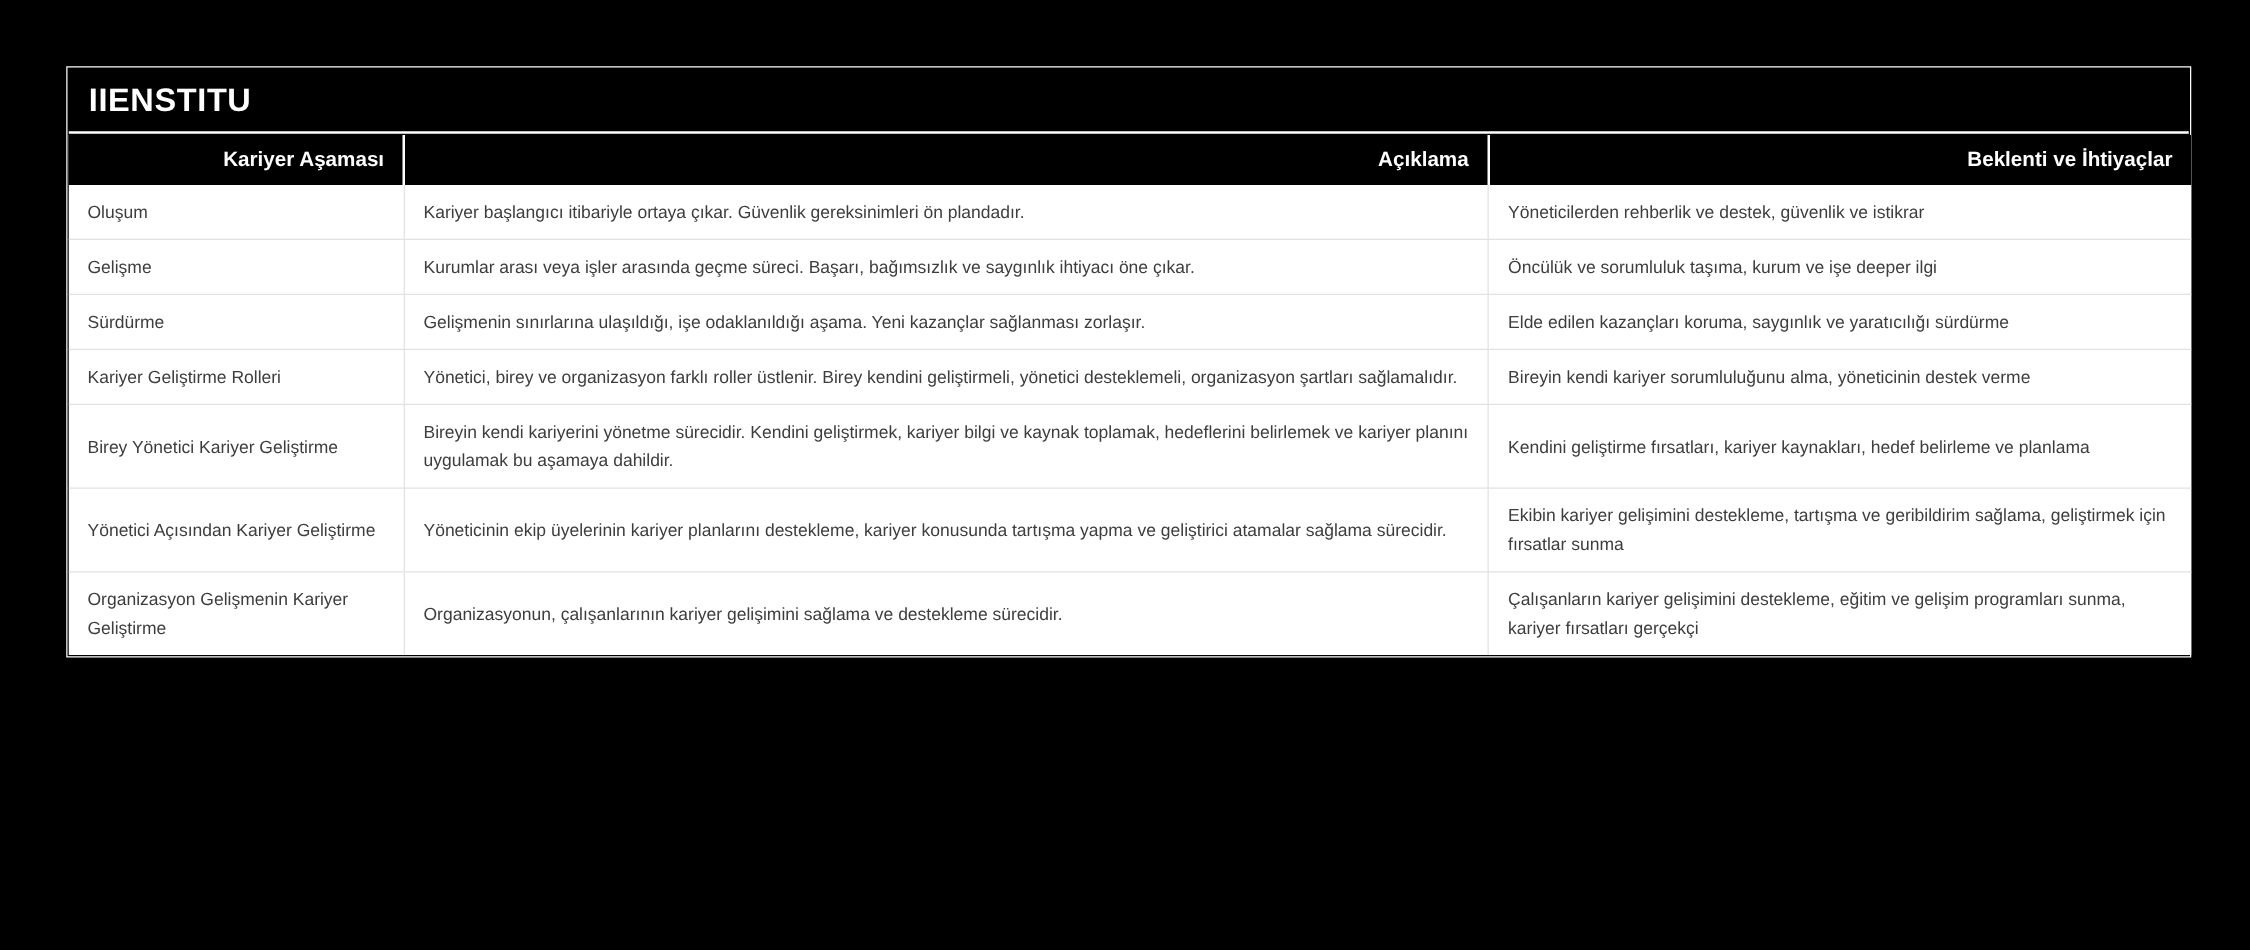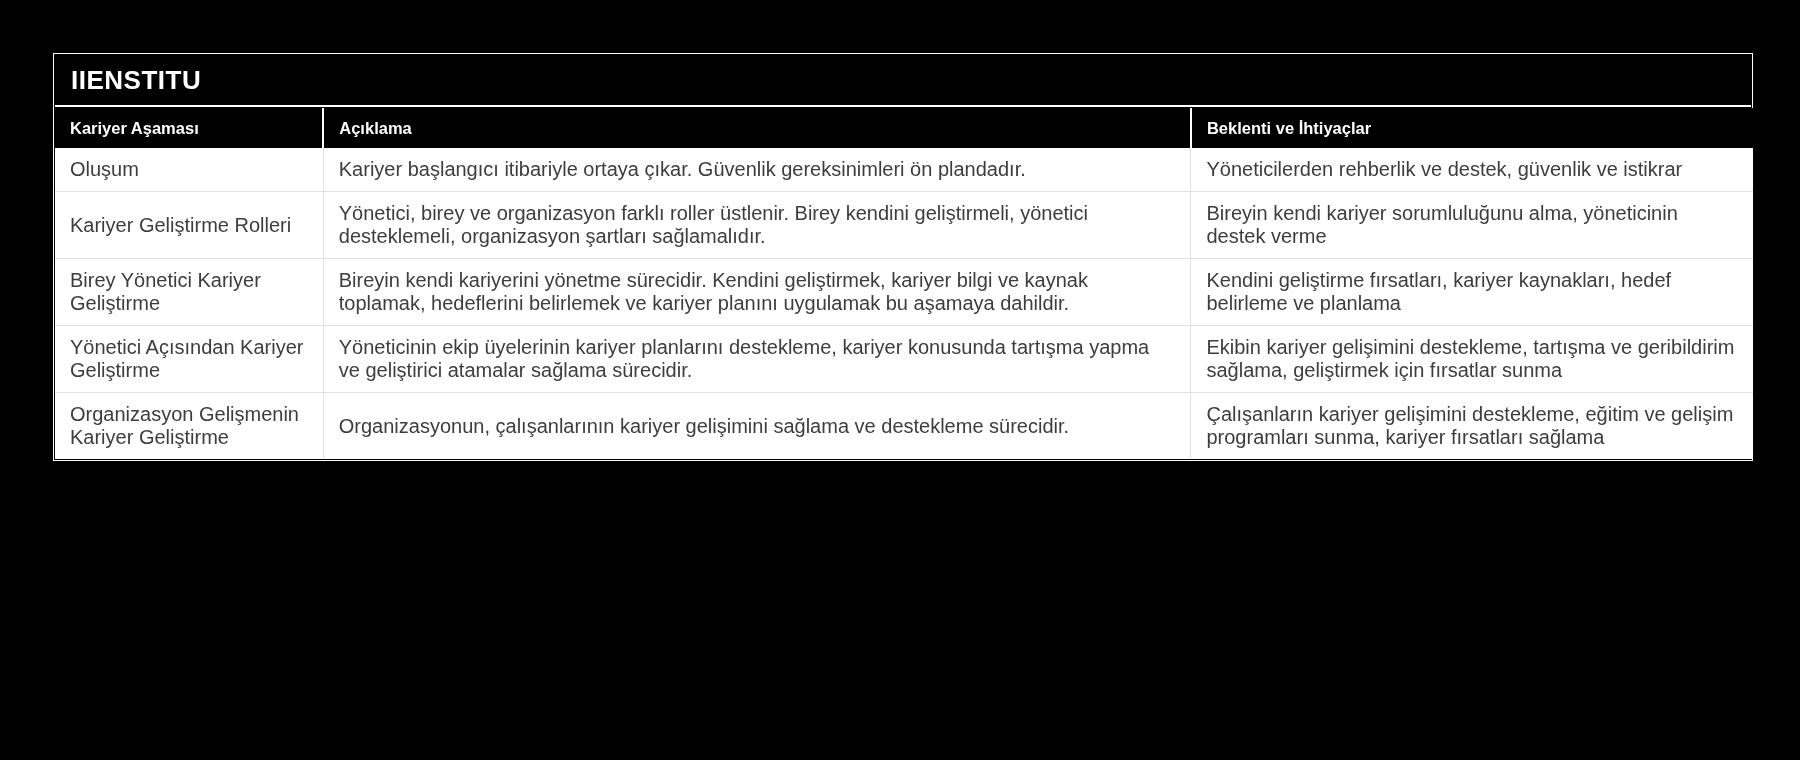--- a/index.html
+++ b/index.html
@@ -45,31 +45,31 @@
     border-collapse:collapse;
     table-layout:fixed;
     background:var(--body-bg);
   }
   col.c1{width:15.8%;}
   col.c2{width:51.1%;}
   col.c3{width:33.1%;}
   thead th{
     background:var(--header-bg);
     color:var(--header-text);
-    text-align:left;
+    text-align:right;
     font-size:16.5px;
     font-weight:bold;
     padding:10px 15px;
     height:40px;
     border-right:2px solid #ffffff;
   }
   thead th:last-child{border-right:none;}
   tbody td{
     color:var(--body-text);
-    font-size:20px;
+    font-size:14px;
     line-height:23px;
     padding:10px 15px;
     vertical-align:middle;
     border-bottom:1px solid var(--grid-line);
     border-right:1px solid var(--grid-line);
     background:var(--body-bg);
     overflow:hidden;
   }
   tbody td:last-child{border-right:none;}
   tbody tr:last-child td{border-bottom:none;}
@@ -94,34 +94,44 @@
         <th>Beklenti ve İhtiyaçlar</th>
       </tr>
     </thead>
     <tbody>
         <tr>
           <td>Oluşum</td>
           <td>Kariyer başlangıcı itibariyle ortaya çıkar. Güvenlik gereksinimleri ön plandadır.</td>
           <td>Yöneticilerden rehberlik ve destek, güvenlik ve istikrar</td>
         </tr>
         <tr>
+          <td>Gelişme</td>
+          <td>Kurumlar arası veya işler arasında geçme süreci. Başarı, bağımsızlık ve saygınlık ihtiyacı öne çıkar.</td>
+          <td>Öncülük ve sorumluluk taşıma, kurum ve işe deeper ilgi</td>
+        </tr>
+        <tr>
+          <td>Sürdürme</td>
+          <td>Gelişmenin sınırlarına ulaşıldığı, işe odaklanıldığı aşama. Yeni kazançlar sağlanması zorlaşır.</td>
+          <td>Elde edilen kazançları koruma, saygınlık ve yaratıcılığı sürdürme</td>
+        </tr>
+        <tr>
           <td>Kariyer Geliştirme Rolleri</td>
           <td>Yönetici, birey ve organizasyon farklı roller üstlenir. Birey kendini geliştirmeli, yönetici desteklemeli, organizasyon şartları sağlamalıdır.</td>
           <td>Bireyin kendi kariyer sorumluluğunu alma, yöneticinin destek verme</td>
         </tr>
         <tr>
           <td>Birey Yönetici Kariyer Geliştirme</td>
           <td>Bireyin kendi kariyerini yönetme sürecidir. Kendini geliştirmek, kariyer bilgi ve kaynak toplamak, hedeflerini belirlemek ve kariyer planını uygulamak bu aşamaya dahildir.</td>
           <td>Kendini geliştirme fırsatları, kariyer kaynakları, hedef belirleme ve planlama</td>
         </tr>
         <tr>
           <td>Yönetici Açısından Kariyer Geliştirme</td>
           <td>Yöneticinin ekip üyelerinin kariyer planlarını destekleme, kariyer konusunda tartışma yapma ve geliştirici atamalar sağlama sürecidir.</td>
           <td>Ekibin kariyer gelişimini destekleme, tartışma ve geribildirim sağlama, geliştirmek için fırsatlar sunma</td>
         </tr>
         <tr>
           <td>Organizasyon Gelişmenin Kariyer Geliştirme</td>
           <td>Organizasyonun, çalışanlarının kariyer gelişimini sağlama ve destekleme sürecidir.</td>
-          <td>Çalışanların kariyer gelişimini destekleme, eğitim ve gelişim programları sunma, kariyer fırsatları sağlama</td>
+          <td>Çalışanların kariyer gelişimini destekleme, eğitim ve gelişim programları sunma, kariyer fırsatları gerçekçi</td>
         </tr>
       </tbody>
   </table>
 </div>
 
 </body></html>

